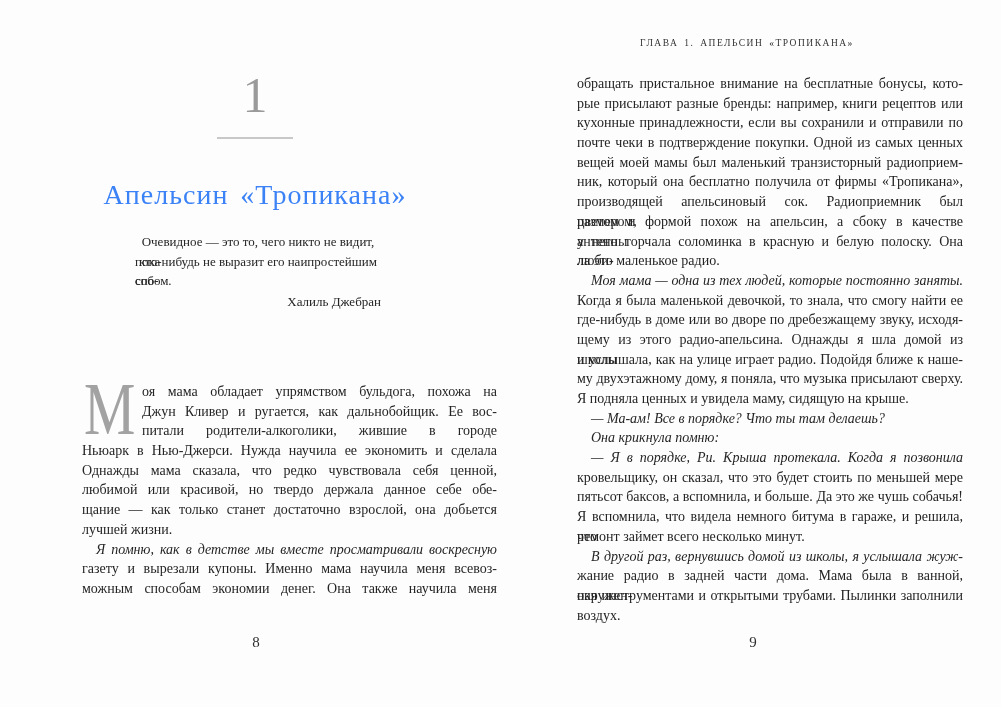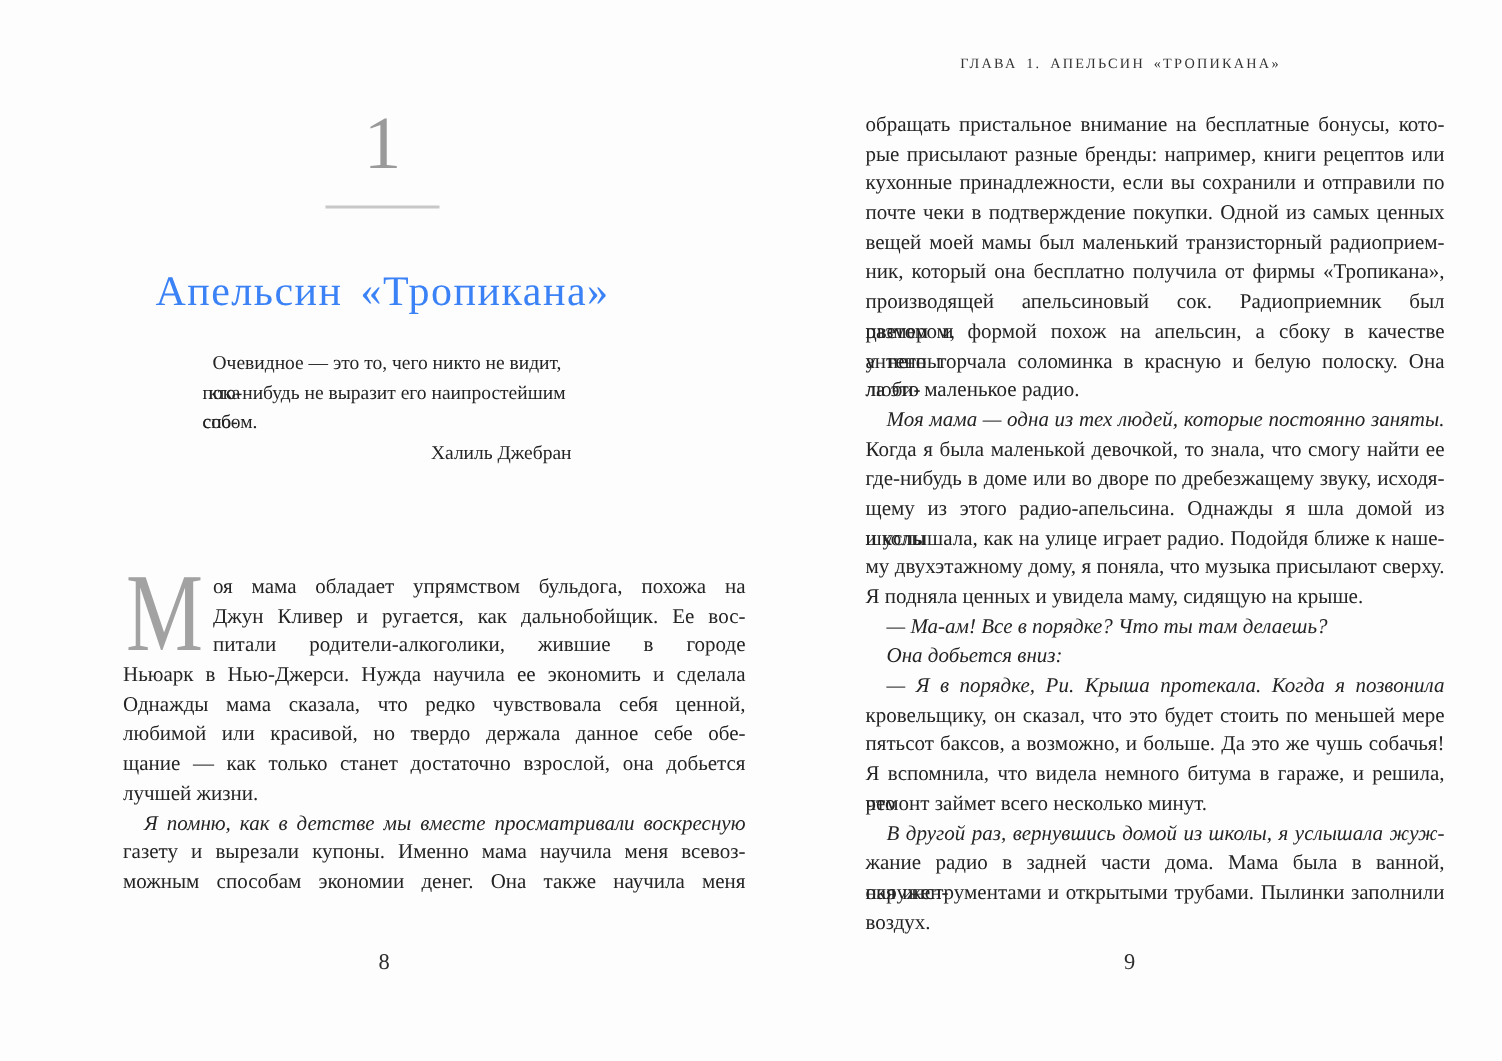--- a/index.html
+++ b/index.html
@@ -110,26 +110,26 @@
           <div class="line">где-нибудь в доме или во дворе по дребезжащему звуку, исходя-</div>
           <div class="line">щему из этого радио-апельсина. Однажды я шла домой из школы</div>
           <div class="line">и услышала, как на улице играет радио. Подойдя ближе к наше-</div>
           <div class="line">му двухэтажному дому, я поняла, что музыка присылают сверху.</div>
           <div class="line ragged">Я подняла ценных и увидела маму, сидящую на крыше.</div>
         </div>
         <div class="paragraph">
           <div class="line indent ragged">— Ма-ам! Все в порядке? Что ты там делаешь?</div>
         </div>
         <div class="paragraph">
-          <div class="line indent ragged">Она добьется вниз:</div>
+          <div class="line indent ragged">Она крикнула помню:</div>
         </div>
         <div class="paragraph">
           <div class="line indent">— Я в порядке, Ри. Крыша протекала. Когда я позвонила</div>
           <div class="line">кровельщику, он сказал, что это будет стоить по меньшей мере</div>
-          <div class="line">пятьсот баксов, а возможно, и больше. Да это же чушь собачья!</div>
+          <div class="line">пятьсот баксов, а вспомнила, и больше. Да это же чушь собачья!</div>
           <div class="line">Я вспомнила, что видела немного битума в гараже, и решила, что</div>
           <div class="line ragged">ремонт займет всего несколько минут.</div>
         </div>
         <div class="paragraph">
           <div class="line indent">В другой раз, вернувшись домой из школы, я услышала жуж-</div>
           <div class="line">жание радио в задней части дома. Мама была в ванной, окружен-</div>
           <div class="line">ная инструментами и открытыми трубами. Пылинки заполнили</div>
           <div class="line ragged">воздух.</div>
         </div>
       </div>

